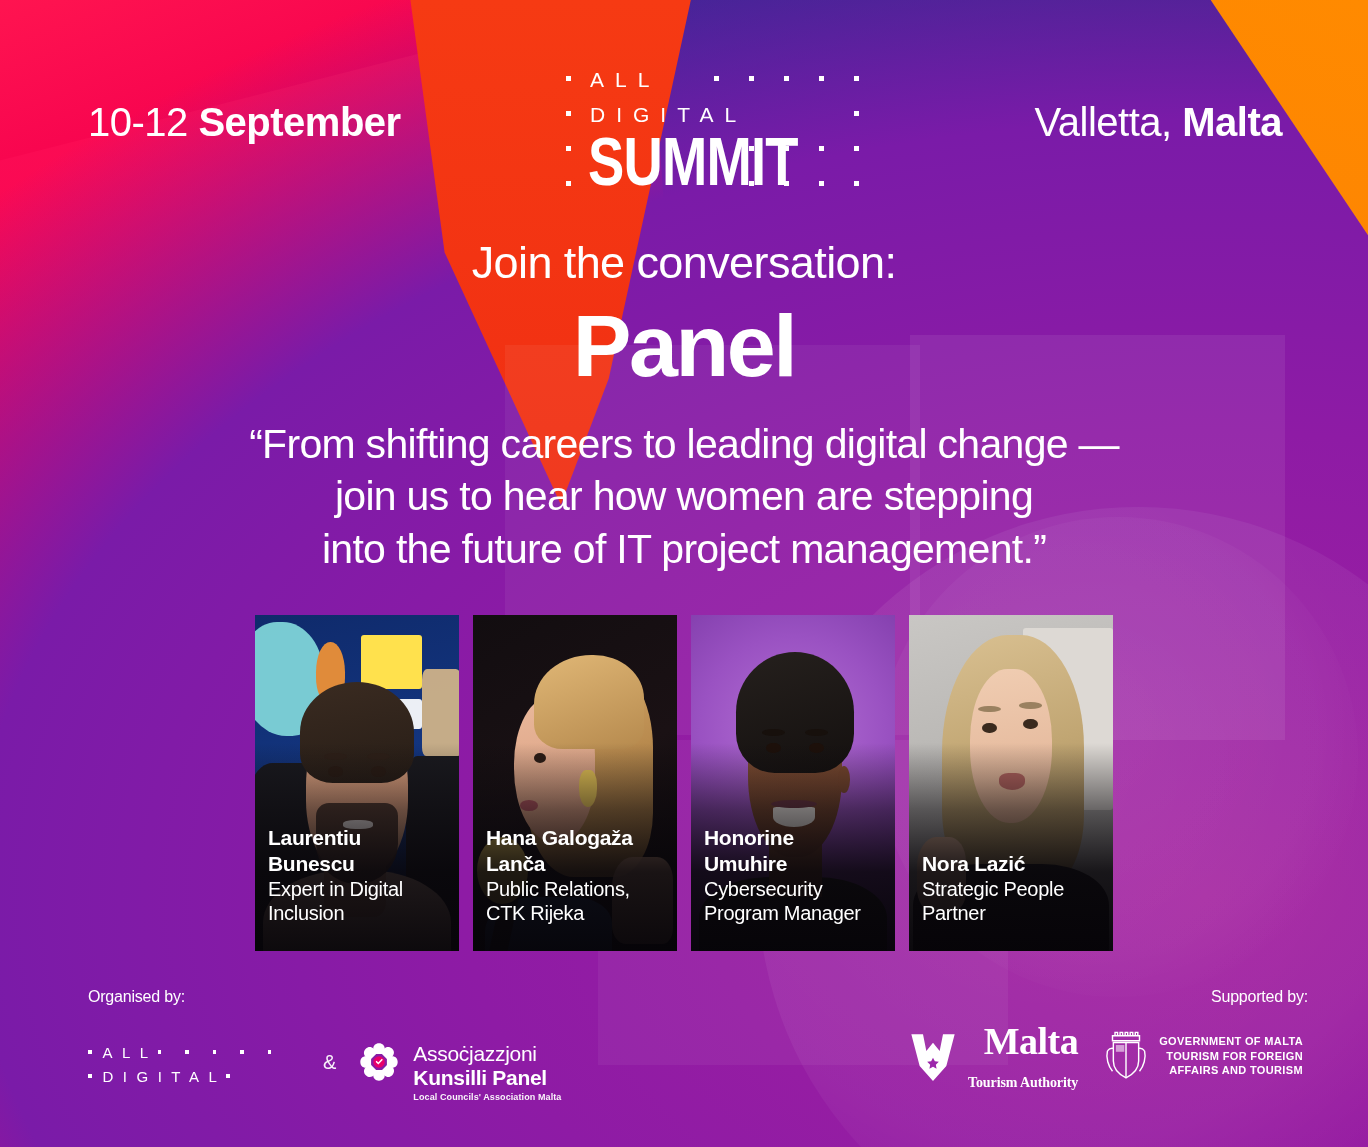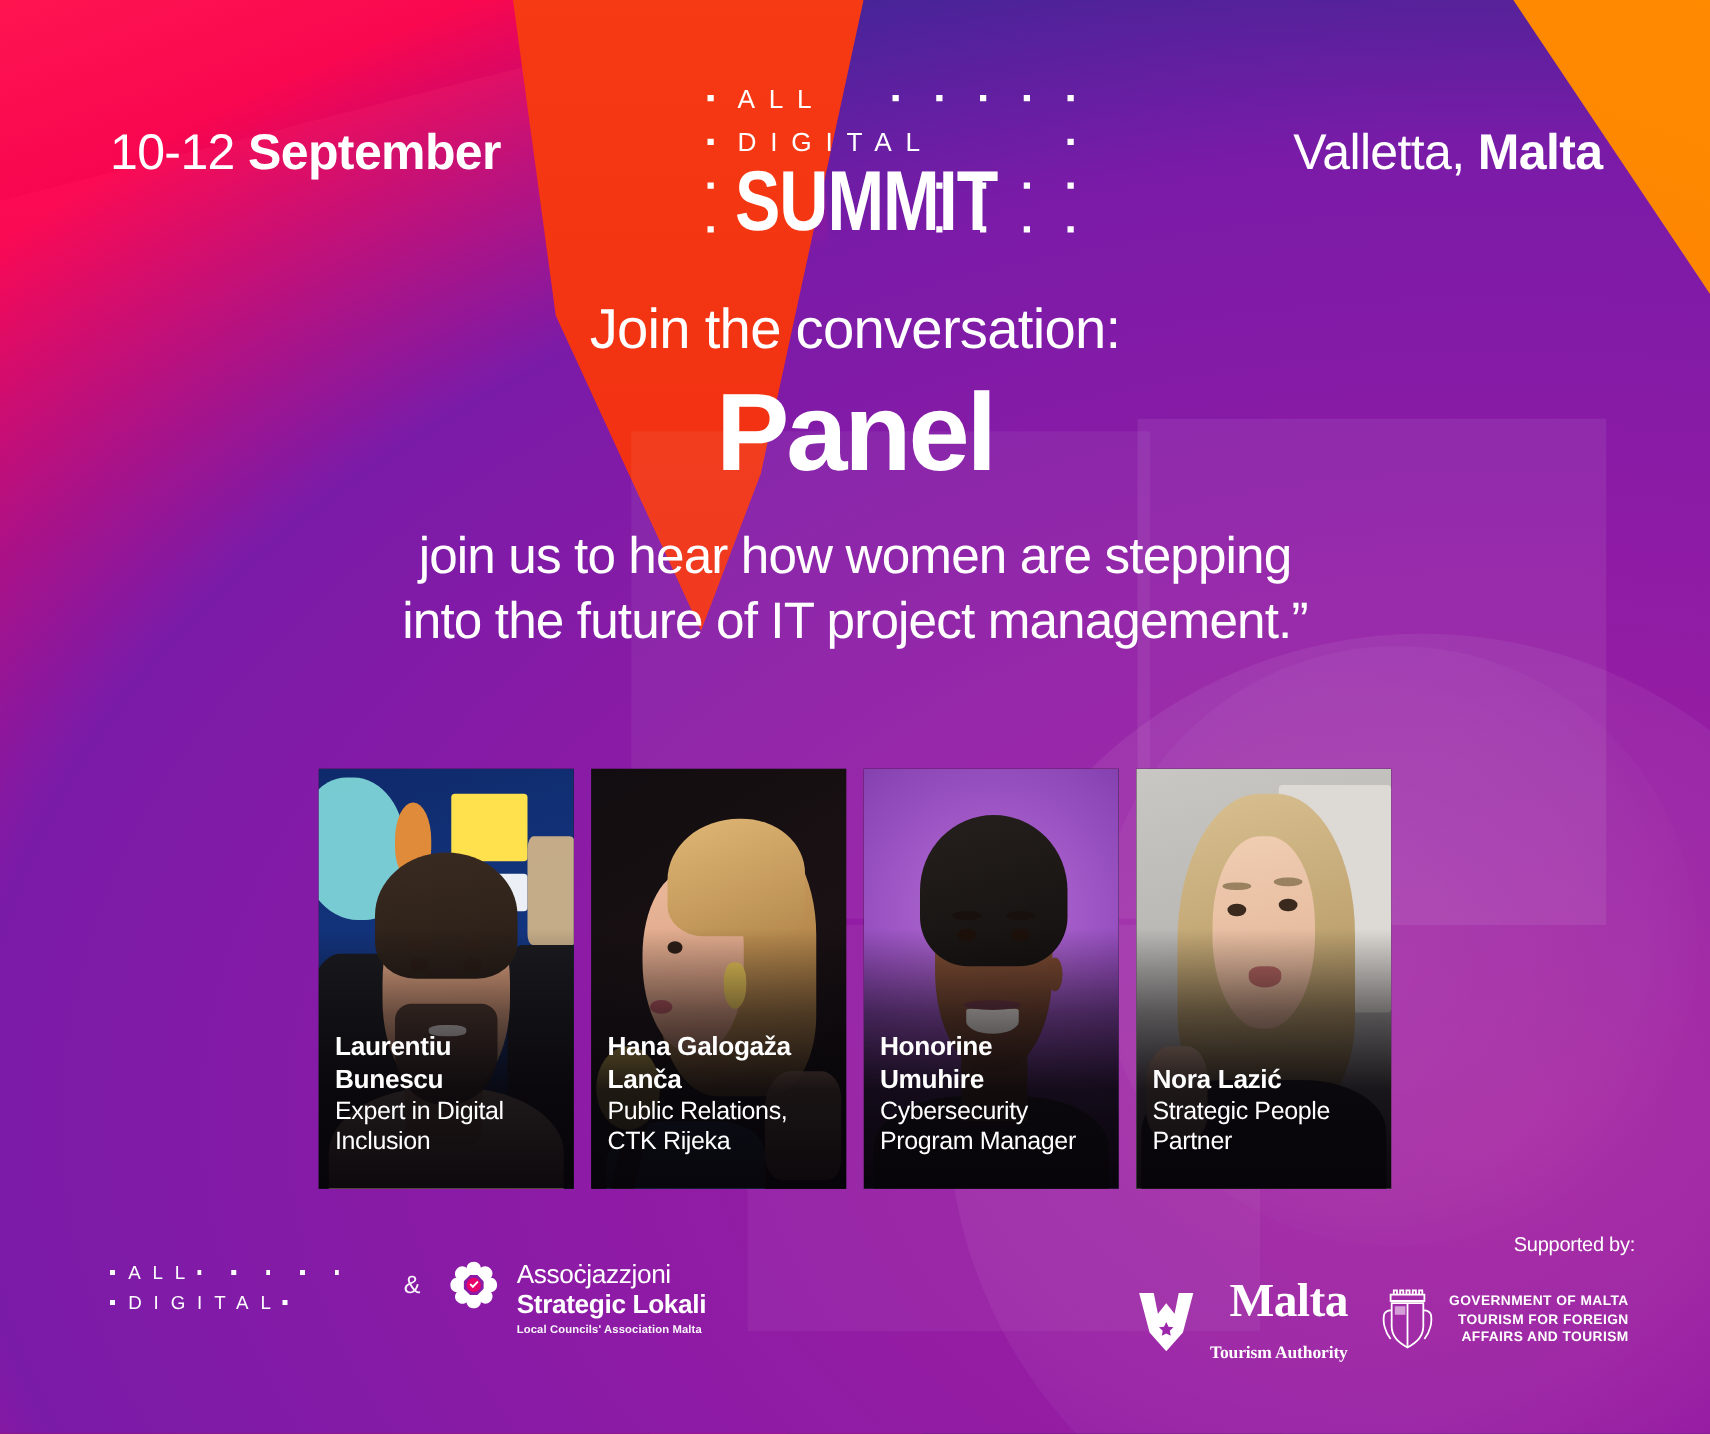--- a/index.html
+++ b/index.html
@@ -327,20 +327,21 @@
         <span class="logo-word">DIGITAL</span>
       </div>
       <div class="logo-summit">SUMMIT</div>
     </div>
   </div>
 
   <div class="kicker">Join the conversation:</div>
   <div class="panel">Panel</div>
 
   <div class="quote">
+    <div>“From shifting careers to leading digital change —</div>
     <div>join us to hear how women are stepping</div>
     <div>into the future of IT project management.”</div>
   </div>
 
   <div class="cards">
 
     <div class="card">
       <div class="photo">
         <div class="p-bg c1-bg"></div>
         <div class="blob c1-art1"></div>
@@ -434,20 +435,21 @@
       <div class="scrim"></div>
       <div class="cap">
         <div class="cap-name">Nora Lazić</div>
         <div class="cap-role">Strategic People</div>
         <div class="cap-role">Partner</div>
       </div>
     </div>
   </div>
 
   <div class="foot-left">
+    <div class="foot-label">Organised by:</div>
     <div class="foot-row">
 
       <div class="mini-logo">
         <div class="ml-row" style="top:6px">
           <span class="ml-dot"></span>
           <span style="width:11px"></span>
           <span class="ml-word">ALL</span>
           <span class="ml-dot"></span>
           <span style="width:24px"></span>
           <span class="ml-dot"></span>
@@ -478,21 +480,21 @@
             <path d="M13.6 13.6c3.5-3.5 8-3 11 0 2.1 2.1 2.3 4.6 4.2 6.4l-9 9c-1.8-1.8-4.3-2-6.4-4.1-3-3-3.3-7.8.2-11.3z"></path>
             <path d="M50.4 13.6c3.5 3.5 3 8 0 11-2.1 2.1-4.6 2.3-6.4 4.2l-9-9c1.8-1.8 2-4.3 4.1-6.4 3-3 7.8-3.3 11.3.2z"></path>
             <path d="M50.4 50.4c-3.5 3.5-8 3-11 0-2.1-2.1-2.3-4.6-4.2-6.4l9-9c1.8 1.8 4.3 2 6.4 4.1 3 3 3.3 7.8-.2 11.3z"></path>
             <path d="M13.6 50.4c-3.5-3.5-3-8 0-11 2.1-2.1 4.6-2.3 6.4-4.2l9 9c-1.8 1.8-2 4.3-4.1 6.4-3 3-7.8 3.3-11.3-.2z"></path>
             <circle cx="32" cy="32" r="8" fill="#e8006b"></circle>
             <path d="M28.6 31.6l2.4 2.4 5-5.2" stroke="#ffffff" stroke-width="2.2" fill="none" stroke-linecap="round"></path>
           </g>
         </svg>
         <div class="akl-txt">
           <div class="akl-l1">Assoċjazzjoni</div>
-          <div class="akl-l2">Strategic Lokali</div>
+          <div class="akl-l2">Kunsilli Panel</div>
           <div class="akl-l3">Local Councils' Association Malta</div>
         </div>
       </div>
     </div>
   </div>
 
   <div class="foot-right">
     <div class="foot-label">Supported by:</div>
     <div class="foot-row" style="gap:26px">
 

